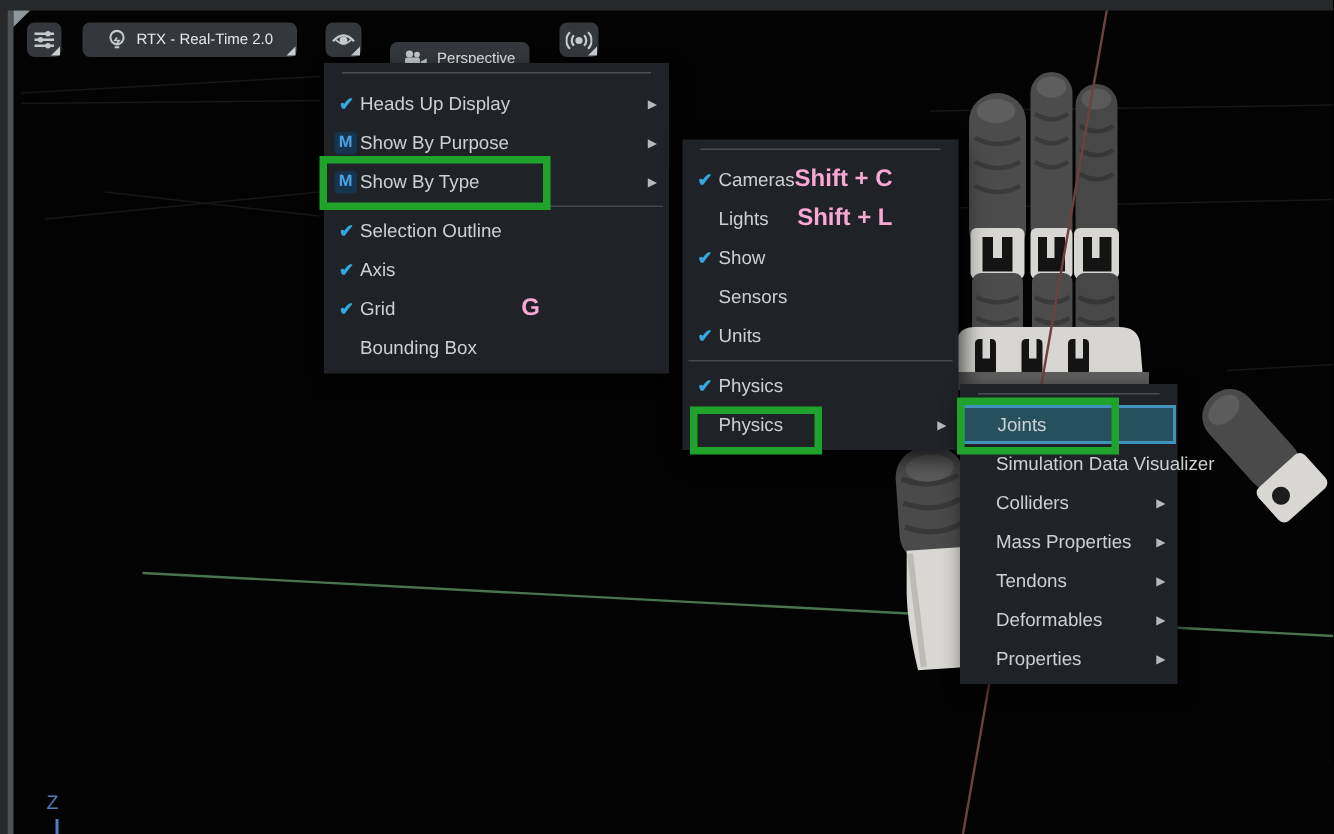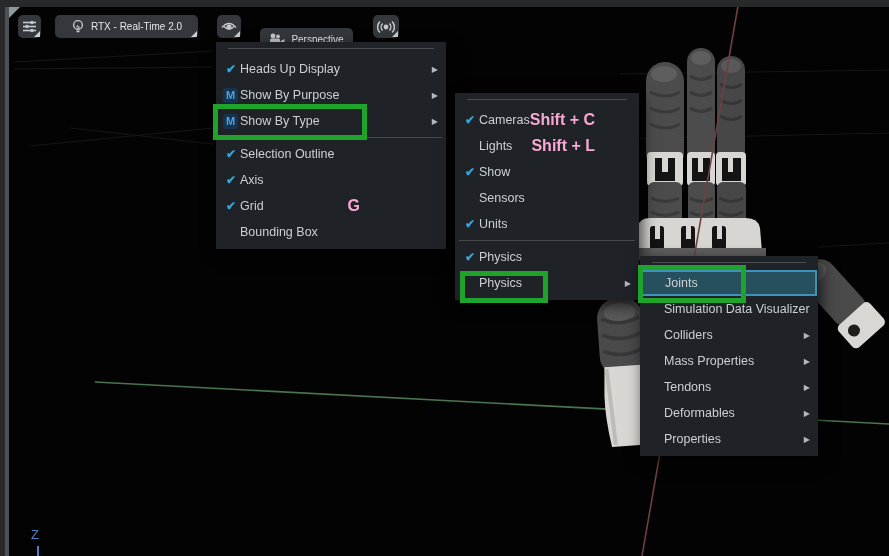--- a/index.html
+++ b/index.html
@@ -254,21 +254,21 @@
       <span class="ic check">✔</span>
       <span class="lbl">Physics</span>
     </div>
     <div class="mi">
       <span class="ic"></span>
       <span class="lbl">Physics</span>
       <span class="arrow">▶</span>
     </div>
   </div>
 
-  <div class="menu m3" style="left:640px;top:256px;width:178px;">
+  <div class="menu m3" style="left:640px;top:256px;width:145px;">
     <div class="tear"></div>
     <div class="mi hl">
       <span class="ic"></span>
       <span class="lbl">Joints</span>
     </div>
     <div class="mi">
       <span class="ic"></span>
       <span class="lbl">Simulation Data Visualizer</span>
     </div>
     <div class="mi">

